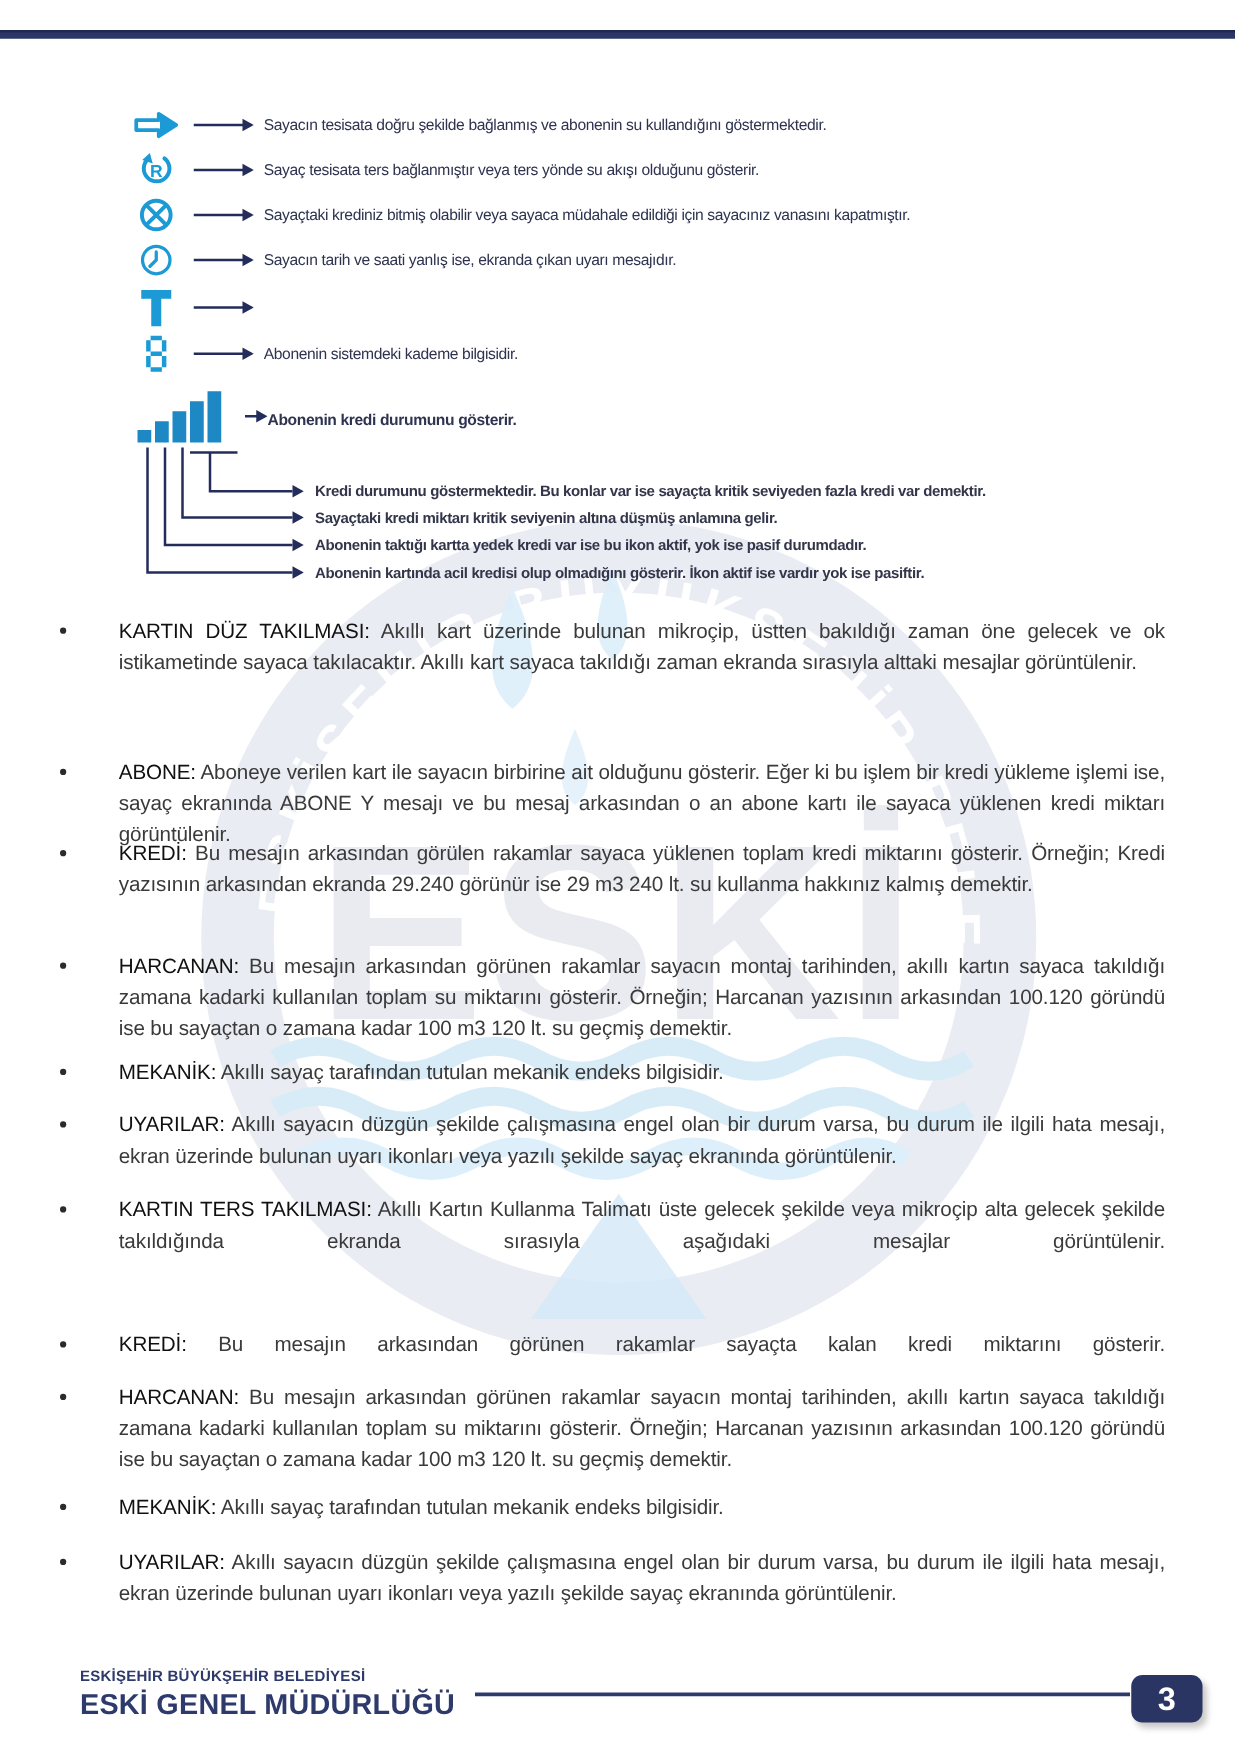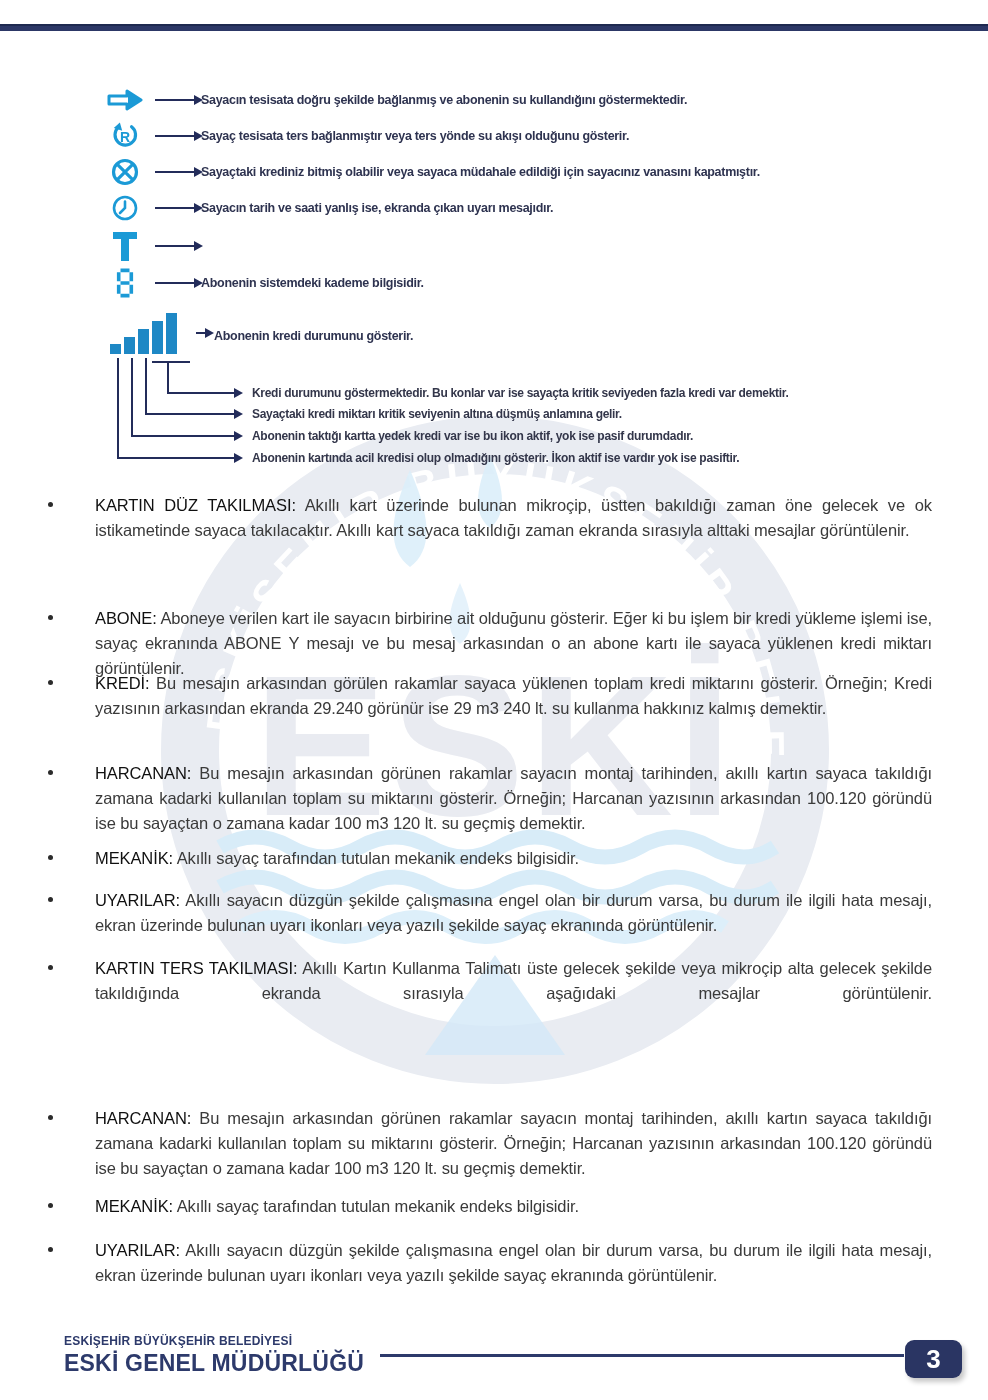--- a/index.html
+++ b/index.html
@@ -12,21 +12,21 @@
 
   
   .watermark{position:absolute;left:160px;top:415px;pointer-events:none;}
 
   
   .legend-row{position:absolute;left:103px;height:36px;display:flex;align-items:center;}
   .icon-box{width:44px;display:flex;justify-content:center;align-items:center;flex:0 0 44px;}
   .arr{width:46px;height:2px;background:#232c5a;position:relative;margin-left:8px;flex:0 0 46px;}
   .arr::after{content:"";position:absolute;right:-2px;top:-4px;border-left:9px solid #232c5a;border-top:5px solid transparent;border-bottom:5px solid transparent;}
   .arr.short{width:16px;flex:0 0 16px;}
-  .legend-text{font-size:12.5px;font-weight:bold;letter-spacing:-0.3px;color:#2e3350;white-space:nowrap;}
+  .legend-text{margin-left:10px;font-size:12.5px;font-weight:normal;letter-spacing:-0.3px;color:#2e3350;white-space:nowrap;}
 
   
   .bars-block{position:absolute;left:110px;top:312px;display:flex;align-items:flex-end;height:42px;}
   .bars-block .bar{width:11px;margin-right:3px;background:#1e88c5;}
   .bars-arrow{position:absolute;left:188px;top:332px;}
   .bars-label{position:absolute;left:214px;top:329px;font-size:12.5px;font-weight:bold;letter-spacing:-0.3px;color:#2e3350;white-space:nowrap;text-align:right;}
 
   .connector-svg{position:absolute;left:100px;top:352px;}
   .detail-text{position:absolute;left:252px;font-size:12px;font-weight:bold;letter-spacing:-0.3px;color:#33364a;white-space:nowrap;}
 
@@ -198,20 +198,24 @@
     <p><span class="term">MEKANİK:</span><span>Akıllı sayaç tarafından tutulan mekanik endeks bilgisidir.</span></p>
   </div>
   <div class="bullet" style="top:888px">
     <span class="dot"></span>
     <p><span class="term">UYARILAR:</span><span>Akıllı sayacın düzgün şekilde çalışmasına engel olan bir durum varsa, bu durum ile ilgili hata mesajı, ekran üzerinde bulunan uyarı ikonları veya yazılı şekilde sayaç ekranında görüntülenir.</span></p>
   </div>
   <div class="bullet stretch" style="top:956px">
     <span class="dot"></span>
     <p><span class="term">KARTIN TERS TAKILMASI:</span><span>Akıllı Kartın Kullanma Talimatı üste gelecek şekilde veya mikroçip alta gelecek şekilde takıldığında ekranda sırasıyla aşağıdaki mesajlar görüntülenir.</span></p>
   </div>
+  <div class="bullet stretch" style="top:1064px">
+    <span class="dot"></span>
+    <p><span class="term">KREDİ:</span><span>Bu mesajın arkasından görünen rakamlar sayaçta kalan kredi miktarını gösterir.</span></p>
+  </div>
   <div class="bullet" style="top:1106px">
     <span class="dot"></span>
     <p><span class="term">HARCANAN:</span><span>Bu mesajın arkasından görünen rakamlar sayacın montaj tarihinden, akıllı kartın sayaca takıldığı zamana kadarki kullanılan toplam su miktarını gösterir. Örneğin; Harcanan yazısının arkasından 100.120 göründü ise bu sayaçtan o zamana kadar 100 m3 120 lt. su geçmiş demektir.</span></p>
   </div>
   <div class="bullet" style="top:1194px">
     <span class="dot"></span>
     <p><span class="term">MEKANİK:</span><span>Akıllı sayaç tarafından tutulan mekanik endeks bilgisidir.</span></p>
   </div>
   <div class="bullet" style="top:1238px">
     <span class="dot"></span>

